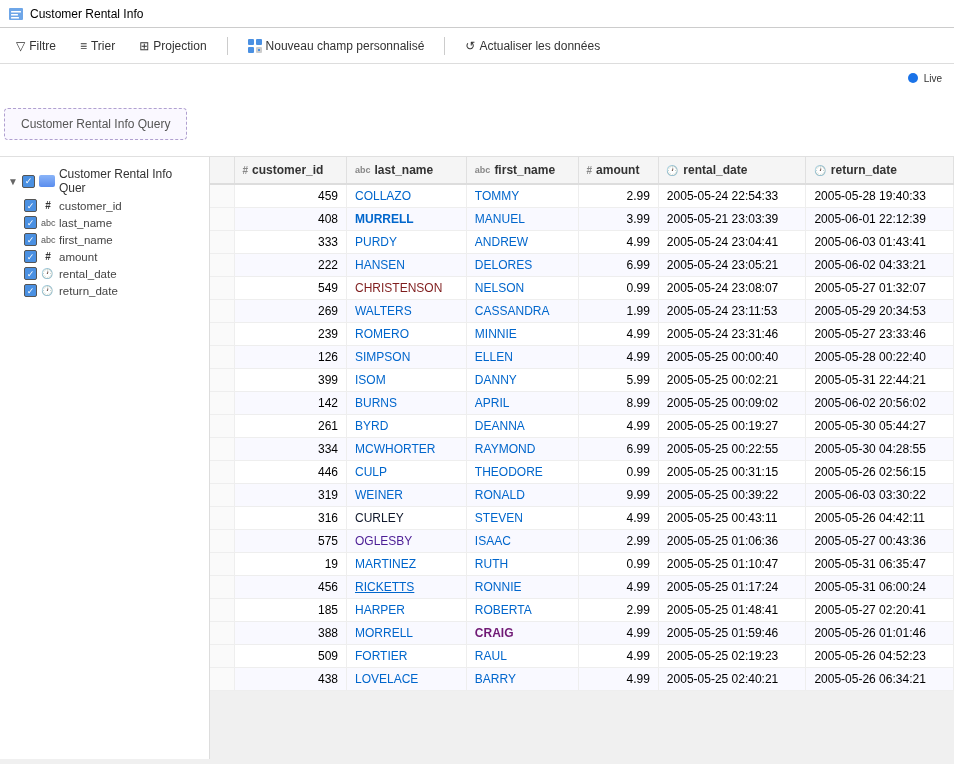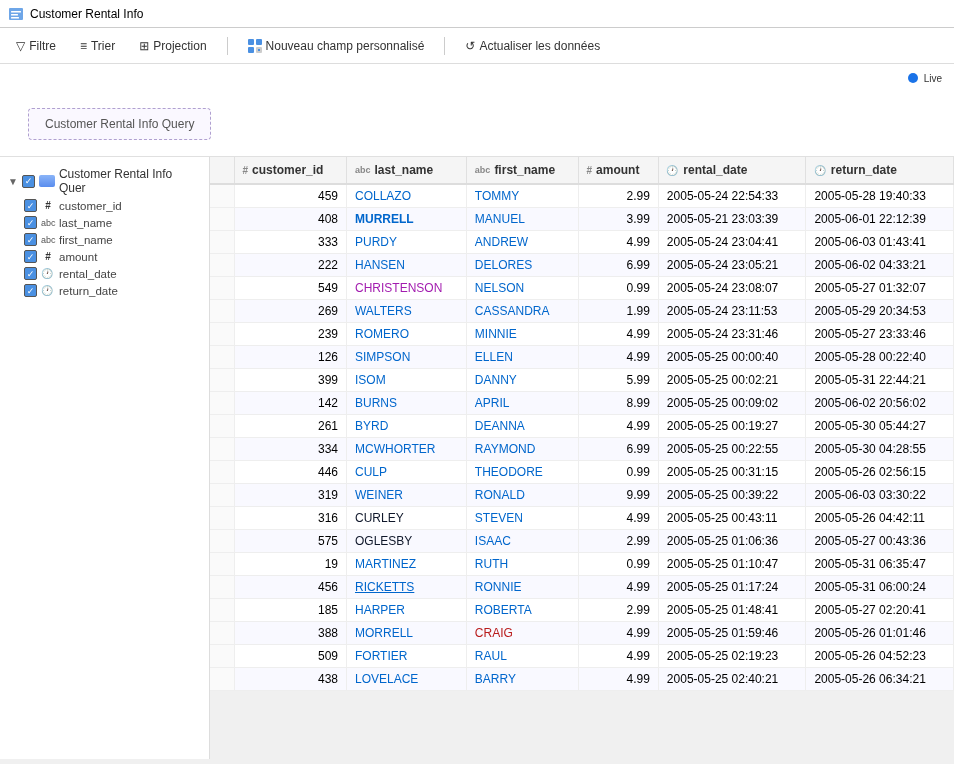--- a/index.html
+++ b/index.html
@@ -51,21 +51,21 @@
       height: 28px;
     }
     .live-dot {
       width: 10px; height: 10px;
       background: #1a73e8;
       border-radius: 50%;
     }
     .live-text { color: #333; font-size: 10px; }
     .query-area {
       background: #fff;
-      padding: 16px 28px;
+      padding: 16px 4px;
       border-bottom: 1px solid #e0e0e0;
     }
     .query-box {
       border: 1px dashed #b0a0d0;
       border-radius: 4px;
       padding: 8px 16px;
       background: #faf8ff;
       display: inline-block;
       font-size: 12px;
       color: #555;
@@ -347,21 +347,21 @@
             <td class="num">222</td>
             <td style="color: rgb(0, 102, 204);">HANSEN</td>
             <td style="color: rgb(0, 102, 204);">DELORES</td>
             <td class="num">6.99</td>
             <td>2005-05-24 23:05:21</td>
             <td>2005-06-02 04:33:21</td>
           </tr>
           <tr>
             <td class="row-num"></td>
             <td class="num">549</td>
-            <td style="color: #a21caf;">CHRISTENSON</td>
+            <td style="color: #7f1d1d;">CHRISTENSON</td>
             <td style="color: rgb(0, 102, 204);">NELSON</td>
             <td class="num">0.99</td>
             <td>2005-05-24 23:08:07</td>
             <td>2005-05-27 01:32:07</td>
           </tr>
           <tr>
             <td class="row-num"></td>
             <td class="num">269</td>
             <td style="color: rgb(0, 102, 204);">WALTERS</td>
             <td style="color: rgb(0, 102, 204);">CASSANDRA</td>
@@ -446,21 +446,21 @@
             <td class="num">316</td>
             <td style="color: #0f172a;">CURLEY</td>
             <td style="color: rgb(0, 102, 204);">STEVEN</td>
             <td class="num">4.99</td>
             <td>2005-05-25 00:43:11</td>
             <td>2005-05-26 04:42:11</td>
           </tr>
           <tr>
             <td class="row-num"></td>
             <td class="num">575</td>
-            <td style="color: #0f172a;">OGLESBY</td>
+            <td style="color: #4c1d95;">OGLESBY</td>
             <td style="color: rgb(0, 102, 204);">ISAAC</td>
             <td class="num">2.99</td>
             <td>2005-05-25 01:06:36</td>
             <td>2005-05-27 00:43:36</td>
           </tr>
           <tr>
             <td class="row-num"></td>
             <td class="num">19</td>
             <td style="color: rgb(0, 102, 204);">MARTINEZ</td>
             <td style="color: rgb(0, 102, 204);">RUTH</td>
@@ -483,21 +483,21 @@
             <td style="color: rgb(0, 102, 204);">HARPER</td>
             <td style="color: rgb(0, 102, 204);">ROBERTA</td>
             <td class="num">2.99</td>
             <td>2005-05-25 01:48:41</td>
             <td>2005-05-27 02:20:41</td>
           </tr>
           <tr>
             <td class="row-num"></td>
             <td class="num">388</td>
             <td style="color: rgb(0, 102, 204);">MORRELL</td>
-            <td style="color: #b91c1c;">CRAIG</td>
+            <td style="color: #701a75; font-weight: bold;">CRAIG</td>
             <td class="num">4.99</td>
             <td>2005-05-25 01:59:46</td>
             <td>2005-05-26 01:01:46</td>
           </tr>
           <tr>
             <td class="row-num"></td>
             <td class="num">509</td>
             <td style="color: rgb(0, 102, 204);">FORTIER</td>
             <td style="color: rgb(0, 102, 204);">RAUL</td>
             <td class="num">4.99</td>

